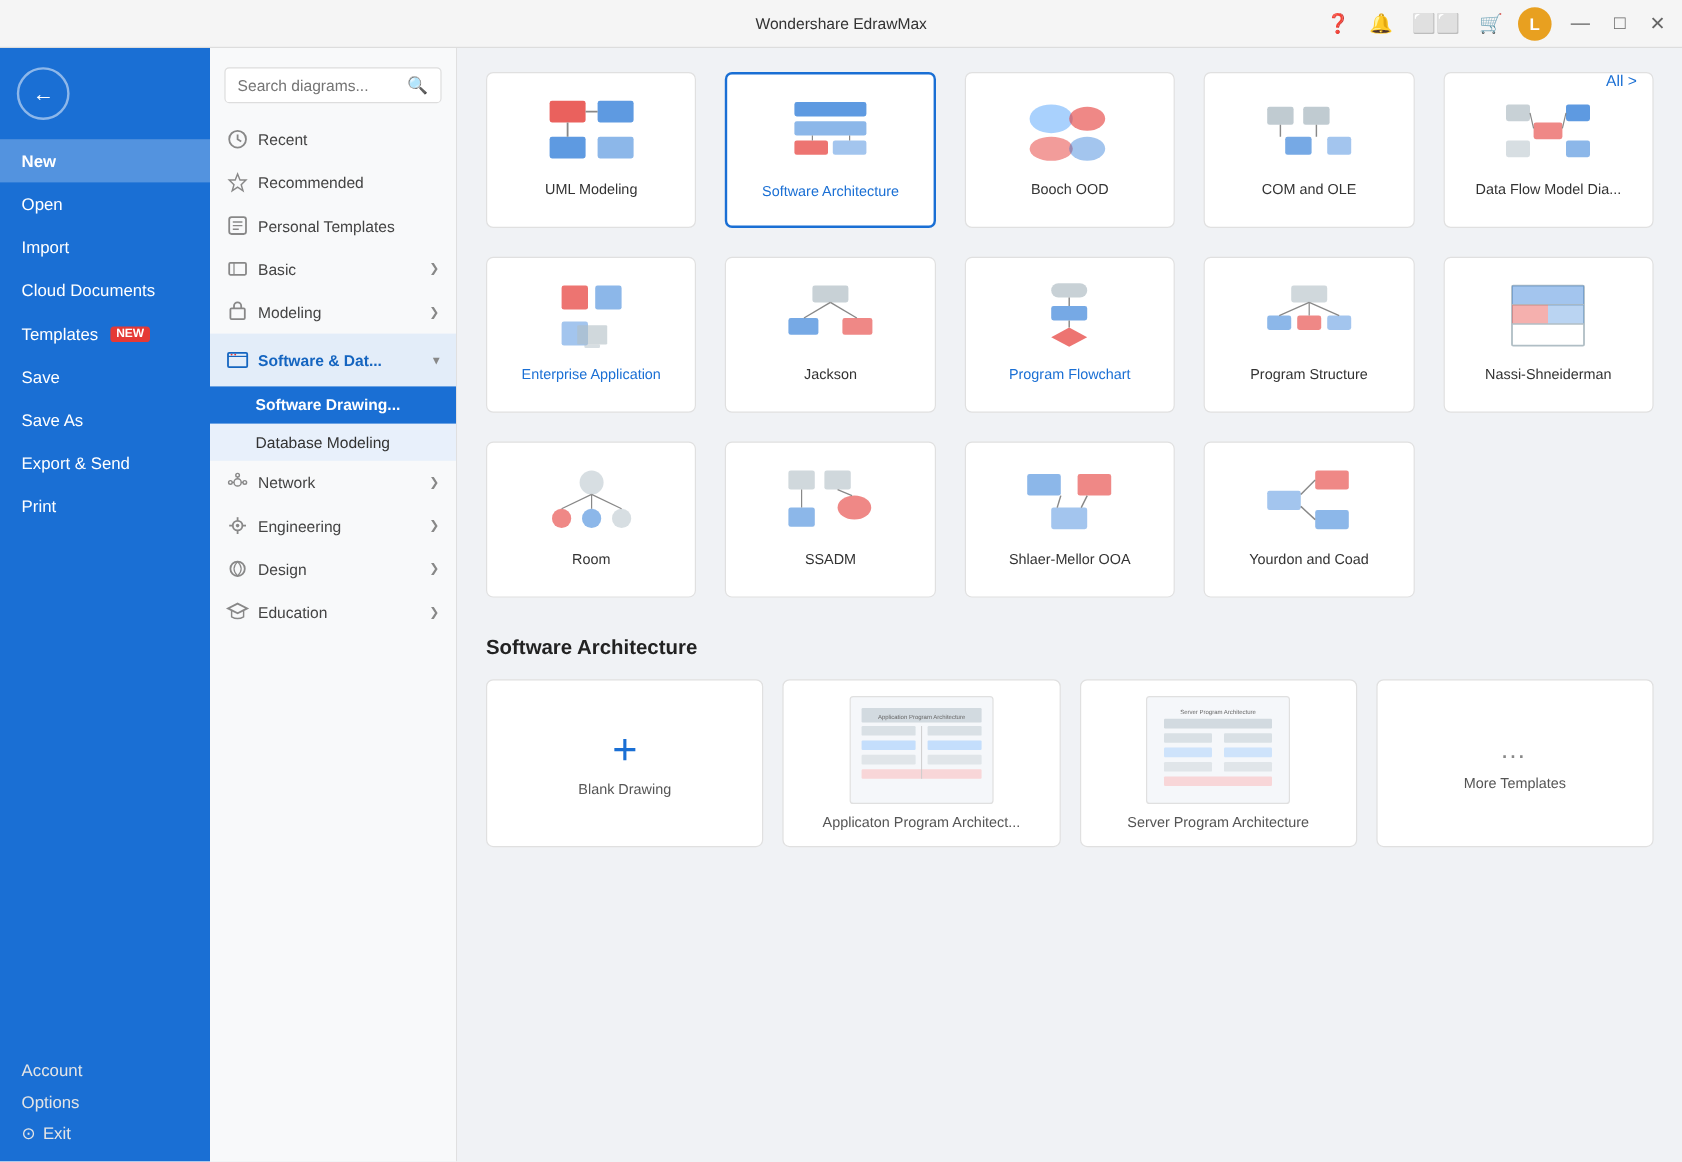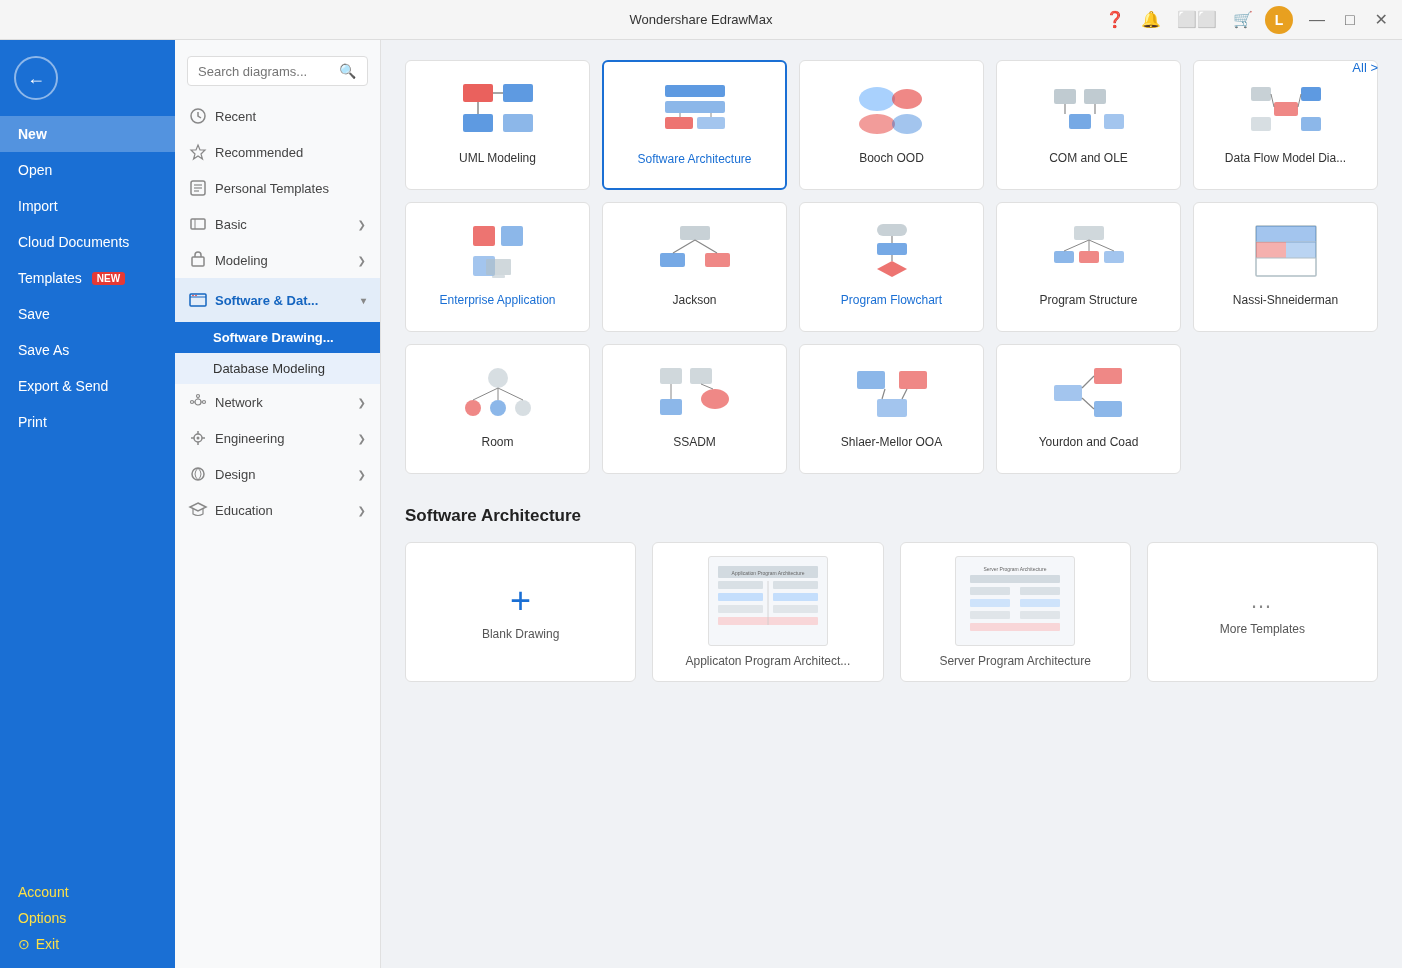--- a/index.html
+++ b/index.html
@@ -109,21 +109,21 @@
       border-radius: 3px;
       margin-left: 4px;
     }
     .sidebar-bottom {
       padding: 16px 18px;
       display: flex;
       flex-direction: column;
       gap: 10px;
     }
     .sidebar-bottom-item {
-      color: #fde047;
+      color: #e5e5e5;
       font-size: 14px;
       cursor: pointer;
     }
     .exit-item {
       display: flex;
       align-items: center;
       gap: 6px;
     }
 
     
@@ -199,34 +199,34 @@
     .main-content {
       flex: 1;
       background: #f0f2f5;
       overflow-y: auto;
       padding: 20px 24px;
       position: relative;
     }
     .all-link {
       position: absolute;
       top: 20px;
-      right: 24px;
+      right: 38px;
       color: #1a6fd4;
       font-size: 13px;
       cursor: pointer;
       display: flex;
       align-items: center;
       gap: 2px;
     }
 
     
     .diagram-grid {
       display: grid;
       grid-template-columns: repeat(5, 1fr);
-      gap: 12px;
+      gap: 24px;
       margin-bottom: 32px;
     }
     .diagram-card {
       background: white;
       border-radius: 6px;
       border: 1px solid #e0e0e0;
       padding: 16px 12px 12px;
       display: flex;
       flex-direction: column;
       align-items: center;

